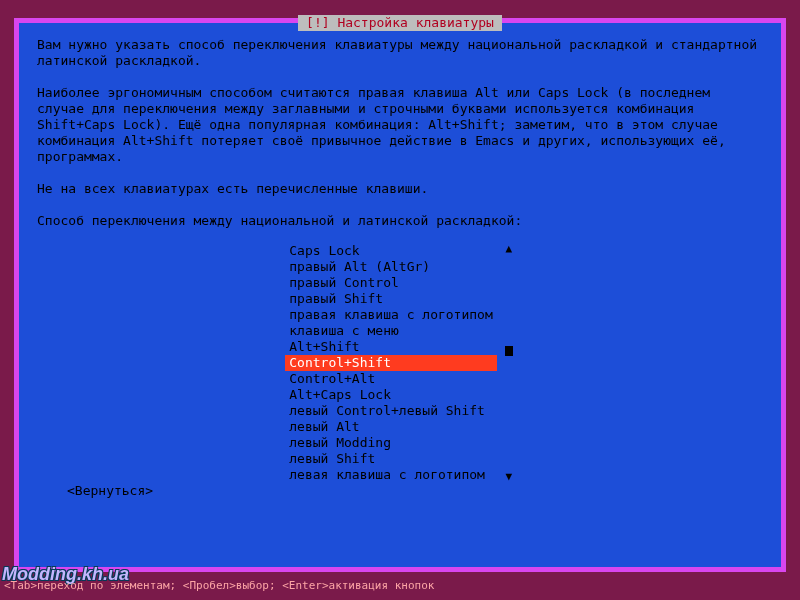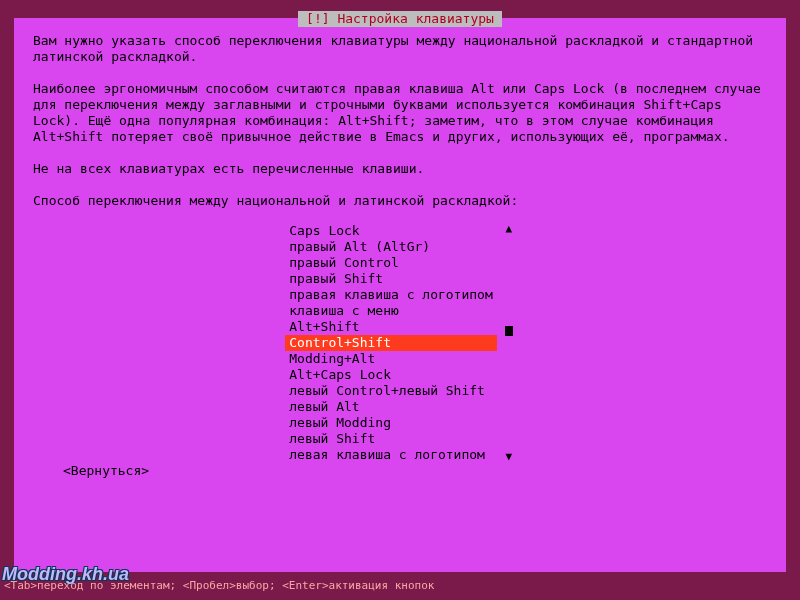--- a/index.html
+++ b/index.html
@@ -8,22 +8,22 @@
     background: #7a1a4a;
     font-family: "DejaVu Sans Mono", "Liberation Mono", monospace;
     font-size: 13px;
     line-height: 16px;
     overflow: hidden;
     position: relative;
   }
   .dialog {
     position: absolute;
     top: 18px; left: 14px; right: 14px; bottom: 28px;
-    background: #d946ef;
-    border: 1px solid #d946ef;
+    background: #1d4ed8;
+    border: 5px solid #d946ef;
   }
   .title-wrap {
     position: absolute;
     top: -8px; left: 0; right: 0;
     text-align: center;
   }
   .title {
     display: inline-block;
     background: #bdbdbd;
     padding: 0 8px;
@@ -110,21 +110,21 @@
     <div class="list-wrap">
       <div class="list" id="options-list">
         <div class="list-item">Caps Lock</div>
           <div class="list-item">правый Alt (AltGr)</div>
           <div class="list-item">правый Control</div>
           <div class="list-item">правый Shift</div>
           <div class="list-item">правая клавиша с логотипом</div>
           <div class="list-item">клавиша с меню</div>
           <div class="list-item">Alt+Shift</div>
           <div class="list-item selected">Control+Shift             </div>
-          <div class="list-item">Modding+Alt</div>
+          <div class="list-item">Control+Alt</div>
           <div class="list-item">Alt+Caps Lock</div>
           <div class="list-item">левый Control+левый Shift</div>
           <div class="list-item">левый Alt</div>
           <div class="list-item">левый Modding</div>
           <div class="list-item">левый Shift</div>
           <div class="list-item">левая клавиша с логотипом</div>
           <div class="scrollbar">
           <div class="sb-arrow">▲</div>
           <div class="sb-track">
             <div class="sb-thumb"></div>

